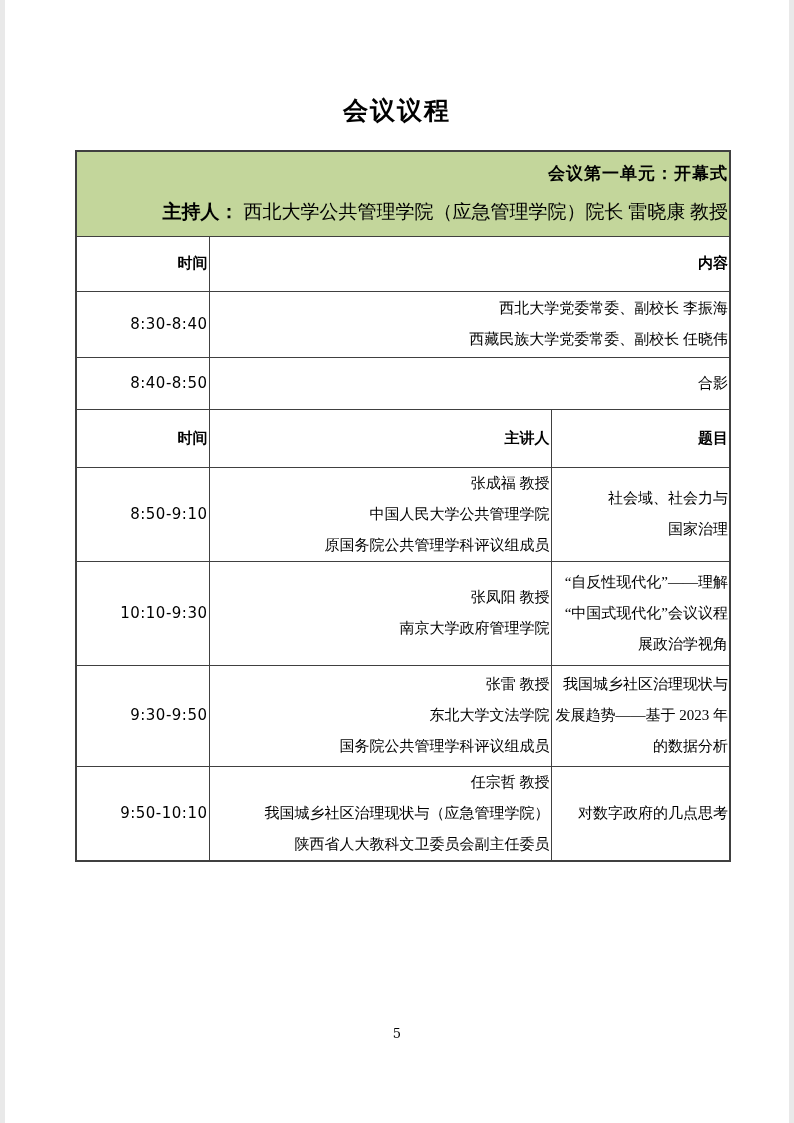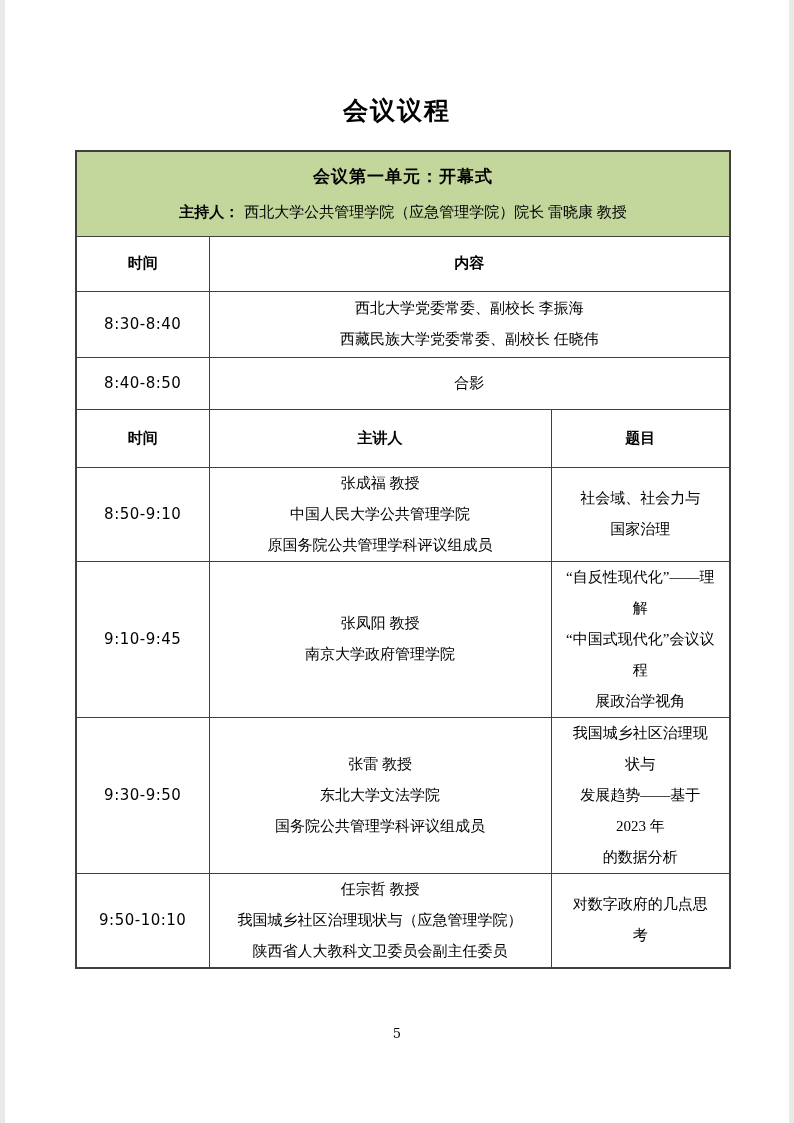--- a/index.html
+++ b/index.html
@@ -24,35 +24,35 @@
   }
   table.agenda{
     position:absolute;left:70px;top:150px;
     width:654px;
     border-collapse:collapse;
     table-layout:fixed;
     border:2px solid var(--border);
   }
   table.agenda td{
     border:1px solid var(--border);
-    text-align:center;
+    text-align:right;
     vertical-align:middle;
-    padding:0 14px;
+    padding:0 1px;
     font-size:15px;
     line-height:1.35;
   }
   td.green{
     background:var(--green);
     border-left:2px solid var(--border);
     border-right:2px solid var(--border);
   }
   .sec-title{
     font-size:17px;font-weight:bold;letter-spacing:1px;
   }
-  .host-line{margin-top:13px;font-size:15px;}
+  .host-line{margin-top:13px;font-size:19px;}
   .host-label{font-weight:bold;margin-right:5px;}
   .host-line.wide .host-label{margin-right:12px;}
   td.hdr{font-weight:bold;font-size:15px;}
   td.time{
     font-family:"DejaVu Sans","Liberation Sans",sans-serif;
     font-size:14.5px;
     letter-spacing:0.5px;
   }
   .ln{line-height:31px;}
   .page-number{
@@ -120,21 +120,21 @@
         <div class="ln">中国人民大学公共管理学院</div>
         <div class="ln">原国务院公共管理学科评议组成员</div>
       </td>
       <td>
         <div class="ln">社会域、社会力与</div>
         <div class="ln">国家治理</div>
       </td>
     </tr>
 
     <tr style="height:104px">
-      <td class="time">9:10-9:45</td>
+      <td class="time">10:10-9:30</td>
       <td>
         <div class="ln">张凤阳 教授</div>
         <div class="ln">南京大学政府管理学院</div>
       </td>
       <td>
         <div class="ln">“自反性现代化”——理解</div>
         <div class="ln">“中国式现代化”会议议程</div>
         <div class="ln">展政治学视角</div>
       </td>
     </tr>

